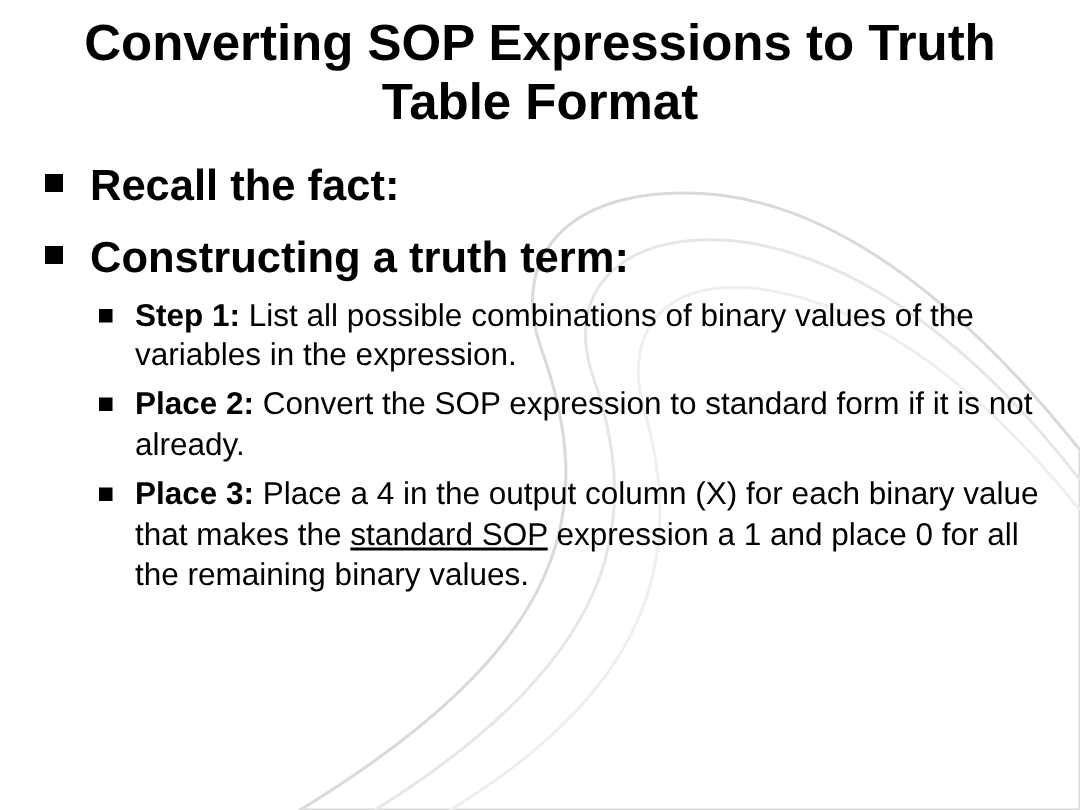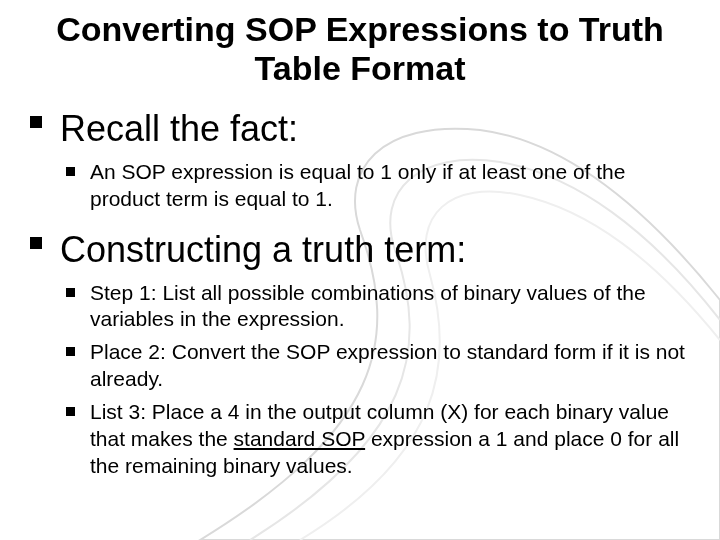--- a/index.html
+++ b/index.html
@@ -48,23 +48,24 @@
   }
   ul.level1 > li > .bullet {
     position: absolute;
     left: 4px;
     top: 10px;
     width: 12px;
     height: 12px;
     background: #000;
   }
   .l1-text {
-    font-size: 36px;
+    font-size: 29px;
     color: #000;
     line-height: 1.3;
+    font-weight: bold;
   }
   ul.level2 {
     list-style: none;
     margin: 6px 0 14px 0;
     padding: 0;
   }
   ul.level2 > li {
     position: relative;
     padding-left: 30px;
     margin-bottom: 6px;
@@ -76,21 +77,21 @@
     width: 9px;
     height: 9px;
     background: #000;
   }
   .l2-text {
     font-size: 21px;
     color: #000;
     line-height: 1.28;
   }
   .l2-text b {
-    font-weight: normal;
+    font-weight: bold;
   }
   .under {
     text-decoration: underline;
     text-align: center;
   }
 </style>
 </head>
 <body>
 
 <svg class="bg-swoosh" viewBox="0 0 720 540" preserveAspectRatio="none">
@@ -101,46 +102,40 @@
 
 <div class="slide">
 
   <h1 class="title">Converting SOP Expressions to Truth Table Format</h1>
 
   <ul class="level1">
 
     <li>
       <span class="bullet"></span>
       <span class="l1-text">Recall the fact:</span>
-      <ul class="level2">
-        <li>
-          <span class="bullet"></span>
-          <span class="l2-text">An SOP expression is equal to 1 only if at least one of the product term is equal to 1.</span>
-        </li>
-      </ul>
     </li>
 
     <li>
       <span class="bullet"></span>
       <span class="l1-text">Constructing a truth term:</span>
       <ul class="level2">
 
         <li>
           <span class="bullet"></span>
           <span class="l2-text"><b>Step 1:</b><span> List all possible combinations of binary values of the variables in the expression.</span></span>
         </li>
 
         <li>
           <span class="bullet"></span>
           <span class="l2-text"><b>Place 2:</b><span> Convert the SOP expression to standard form if it is not already.</span></span>
         </li>
 
         <li>
           <span class="bullet"></span>
-          <span class="l2-text"><b>List 3:</b><span> Place a 4 in the output column (X) for each binary value that makes the </span><span class="under">standard SOP</span><span> expression a 1 and place 0 for all the remaining binary values.</span></span>
+          <span class="l2-text"><b>Place 3:</b><span> Place a 4 in the output column (X) for each binary value that makes the </span><span class="under">standard SOP</span><span> expression a 1 and place 0 for all the remaining binary values.</span></span>
         </li>
 
       </ul>
     </li>
 
   </ul>
 
 </div>
 
 </body></html>

